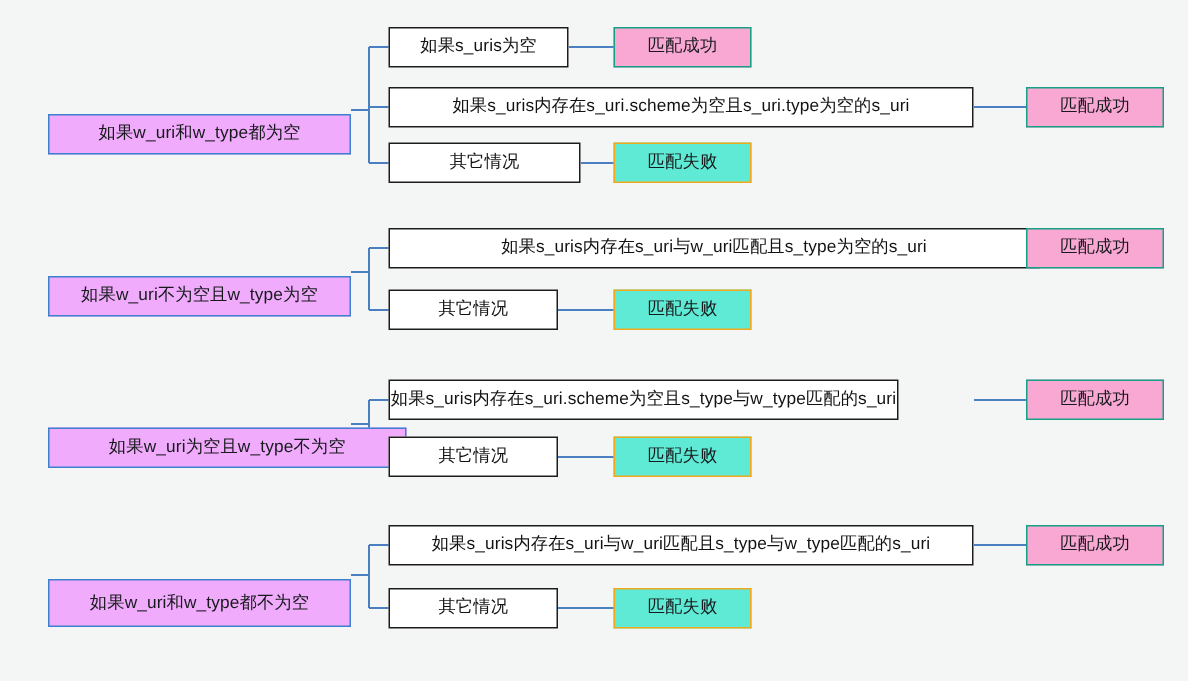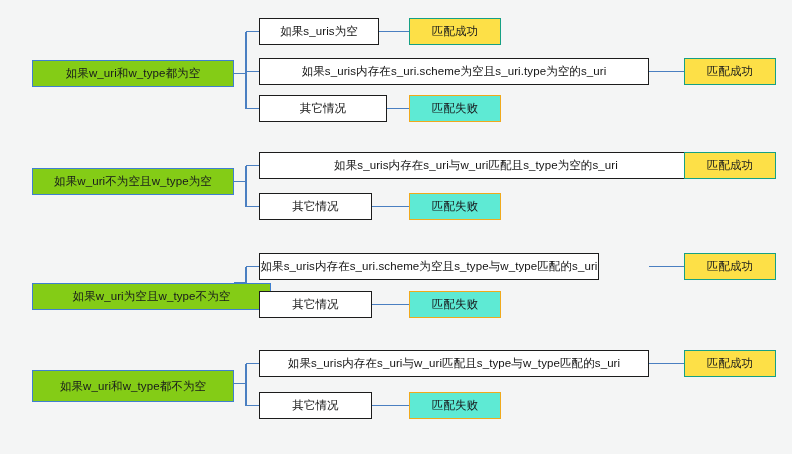--- a/index.html
+++ b/index.html
@@ -34,33 +34,34 @@
     justify-content: center;
     font-size: 11.5px;
     line-height: 1.1;
     color: #1a1a1a;
     white-space: nowrap;
     letter-spacing: 0.1px;
   }
   
   .node.cond {
     border: 1.4px solid #3f7fd0;
-    background: #84cc16;
+    background: #f0abfc;
     color: #17191c;
+    margin-top: 16px;
   }
   
   .node.case {
     border: 1.6px solid #1c1c1c;
     background: #ffffff;
     color: #121212;
   }
   
   .node.ok {
     border: 1.4px solid #16a085;
-    background: #fde047;
+    background: #f9a8d4;
     color: #17191c;
   }
   
   .node.fail {
     border: 1.4px solid #f0a91c;
     background: #5eead4;
     color: #17191c;
   }
 </style>
 </head>
@@ -103,21 +104,21 @@
       <div class="node ok" style="left: 409px; top: 18px; width: 92px; height: 27px;">匹配成功</div>
       <div class="node case" style="left: 259px; top: 58px; width: 390px; height: 27px; text-align: center;">如果s_uris内存在s_uri.scheme为空且s_uri.type为空的s_uri</div>
       <div class="node ok" style="left: 684px; top: 58px; width: 92px; height: 27px;">匹配成功</div>
       <div class="node case" style="left: 259px; top: 95px; width: 128px; height: 27px;">其它情况</div>
       <div class="node fail" style="left: 409px; top: 95px; width: 92px; height: 27px;">匹配失败</div>
       <div class="node cond" style="left: 32px; top: 168px; width: 202px; height: 27px;">如果w_uri不为空且w_type为空</div>
       <div class="node case" style="left: 259px; top: 152px; width: 434px; height: 27px;">如果s_uris内存在s_uri与w_uri匹配且s_type为空的s_uri</div>
       <div class="node ok" style="left: 684px; top: 152px; width: 92px; height: 27px;">匹配成功</div>
       <div class="node case" style="left: 259px; top: 193px; width: 113px; height: 27px;">其它情况</div>
       <div class="node fail" style="left: 409px; top: 193px; width: 92px; height: 27px;">匹配失败</div>
-      <div class="node cond" style="left: 32px; top: 283px; width: 239px; height: 27px;">如果w_uri为空且w_type不为空</div>
+      <div class="node cond" style="left: 32px; top: 269px; width: 239px; height: 27px;">如果w_uri为空且w_type不为空</div>
       <div class="node case" style="left: 259px; top: 253px; width: 340px; height: 27px;">如果s_uris内存在s_uri.scheme为空且s_type与w_type匹配的s_uri</div>
       <div class="node ok" style="left: 684px; top: 253px; width: 92px; height: 27px;">匹配成功</div>
       <div class="node case" style="left: 259px; top: 291px; width: 113px; height: 27px;">其它情况</div>
       <div class="node fail" style="left: 409px; top: 291px; width: 92px; height: 27px;">匹配失败</div>
       <div class="node cond" style="left: 32px; top: 370px; width: 202px; height: 32px; text-align: center;">如果w_uri和w_type都不为空</div>
       <div class="node case" style="left: 259px; top: 350px; width: 390px; height: 27px;">如果s_uris内存在s_uri与w_uri匹配且s_type与w_type匹配的s_uri</div>
       <div class="node ok" style="left: 684px; top: 350px; width: 92px; height: 27px;">匹配成功</div>
       <div class="node case" style="left: 259px; top: 392px; width: 113px; height: 27px;">其它情况</div>
       <div class="node fail" style="left: 409px; top: 392px; width: 92px; height: 27px;">匹配失败</div>
     </div>

